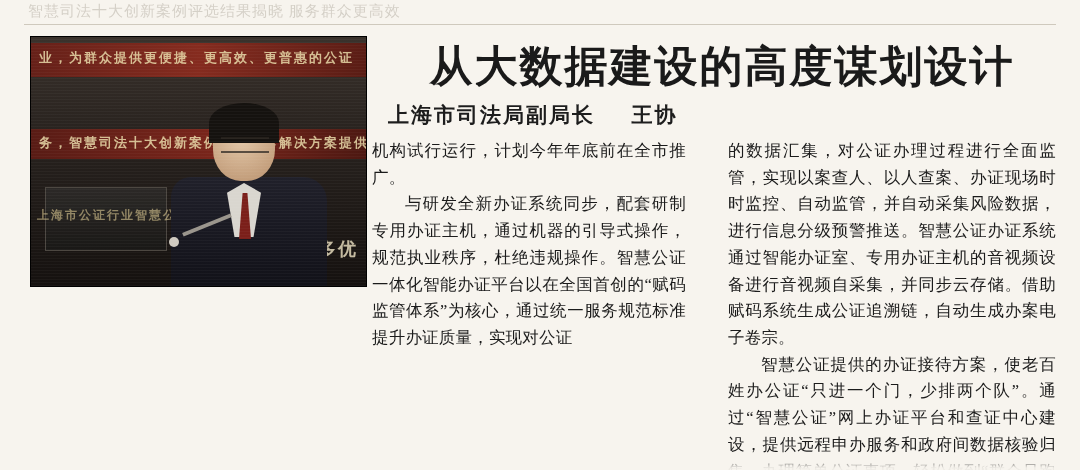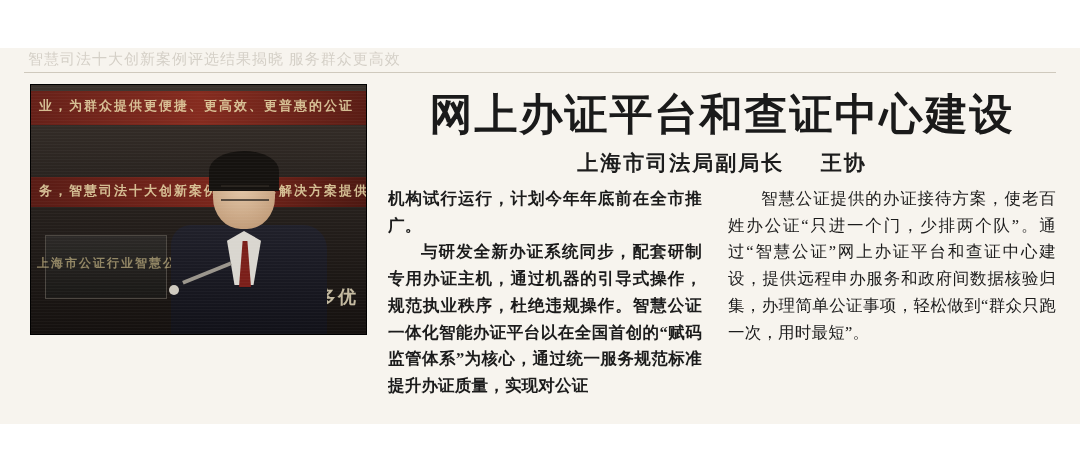--- a/index.html
+++ b/index.html
@@ -9,24 +9,23 @@
   }
   body {
     width: 1080px;
     height: 470px;
     overflow: hidden;
     font-family: "Liberation Serif", "DejaVu Serif", serif;
   }
   .page {
     position: relative;
     width: 1080px;
-    height: 376px;
+    height: 470px;
     background: #f7f4ee;
     overflow: hidden;
-    margin-top: 48px;
   }
   
   .top-strip {
     position: absolute;
     left: 0; top: 0;
     width: 1080px;
     height: 22px;
     overflow: hidden;
     color: #b9b3a8;
     font-size: 15px;
@@ -164,42 +163,41 @@
     font-weight: bold;
     font-size: 43px;
     letter-spacing: 2px;
     color: #1a1a1a;
     line-height: 1.15;
   }
   .byline {
     position: absolute;
     left: 388px; top: 101px;
     width: 668px;
-    text-align: center;
     font-size: 21px;
     font-weight: bold;
     letter-spacing: 2px;
     color: #1d1d1d;
   }
   .byline .gap { display: inline-block; width: 22px; }
   
   .col {
     position: absolute;
     font-size: 16.5px;
     line-height: 1.62;
     color: #1b1b1b;
     text-align: justify;
     text-justify: inter-character;
     letter-spacing: .2px;
     overflow: hidden;
   }
   .col p { margin: 0; text-indent: 2em; }
   .col p.noindent { text-indent: 0; }
   #col1 { left: 30px; top: 292px; width: 337px; height: 178px; }
-  #col2 { left: 388px; top: 138px; width: 314px; height: 332px; font-weight: bold; }
+  #col2 { left: 372px; top: 138px; width: 314px; height: 332px; }
   #col3 { left: 728px; top: 138px; width: 328px; height: 332px; }
   .fade-bottom {
     position: absolute;
     left: 0; bottom: 0; width: 1080px; height: 14px;
     background: linear-gradient(180deg, rgba(247,244,238,0) 0%, rgba(247,244,238,.95) 85%);
     pointer-events: none;
   }
 </style>
 </head>
 <body>
@@ -222,31 +220,32 @@
     <div class="shirt"></div>
     <div class="tie"></div>
     <div class="person-head"></div>
     <div class="person-hair"></div>
     <div class="glasses"></div>
     <div class="mic"></div>
     <div class="mic2"></div>
     <div class="grain"></div>
   </div>
 
-  <div class="headline">网上办证平台和查证中心建设</div>
+  <div class="headline">从大数据建设的高度谋划设计</div>
   <div class="byline">
     <span>上海市司法局副局长</span>
     <span class="gap"></span>
     <span>王协</span>
   </div>
 
 
   <div class="col" id="col2">
     <p class="noindent">机构试行运行，计划今年年底前在全市推广。</p>
     <p>与研发全新办证系统同步，配套研制专用办证主机，通过机器的引导式操作，规范执业秩序，杜绝违规操作。智慧公证一体化智能办证平台以在全国首创的“赋码监管体系”为核心，通过统一服务规范标准提升办证质量，实现对公证</p>
   </div>
 
   <div class="col" id="col3">
+    <p class="noindent">的数据汇集，对公证办理过程进行全面监管，实现以案查人、以人查案、办证现场时时监控、自动监管，并自动采集风险数据，进行信息分级预警推送。智慧公证办证系统通过智能办证室、专用办证主机的音视频设备进行音视频自采集，并同步云存储。借助赋码系统生成公证追溯链，自动生成办案电子卷宗。</p>
     <p>智慧公证提供的办证接待方案，使老百姓办公证“只进一个门，少排两个队”。通过“智慧公证”网上办证平台和查证中心建设，提供远程申办服务和政府间数据核验归集，办理简单公证事项，轻松做到“群众只跑一次，用时最短”。</p>
   </div>
 
   <div class="fade-bottom"></div>
 </div>
 
 </body></html>

